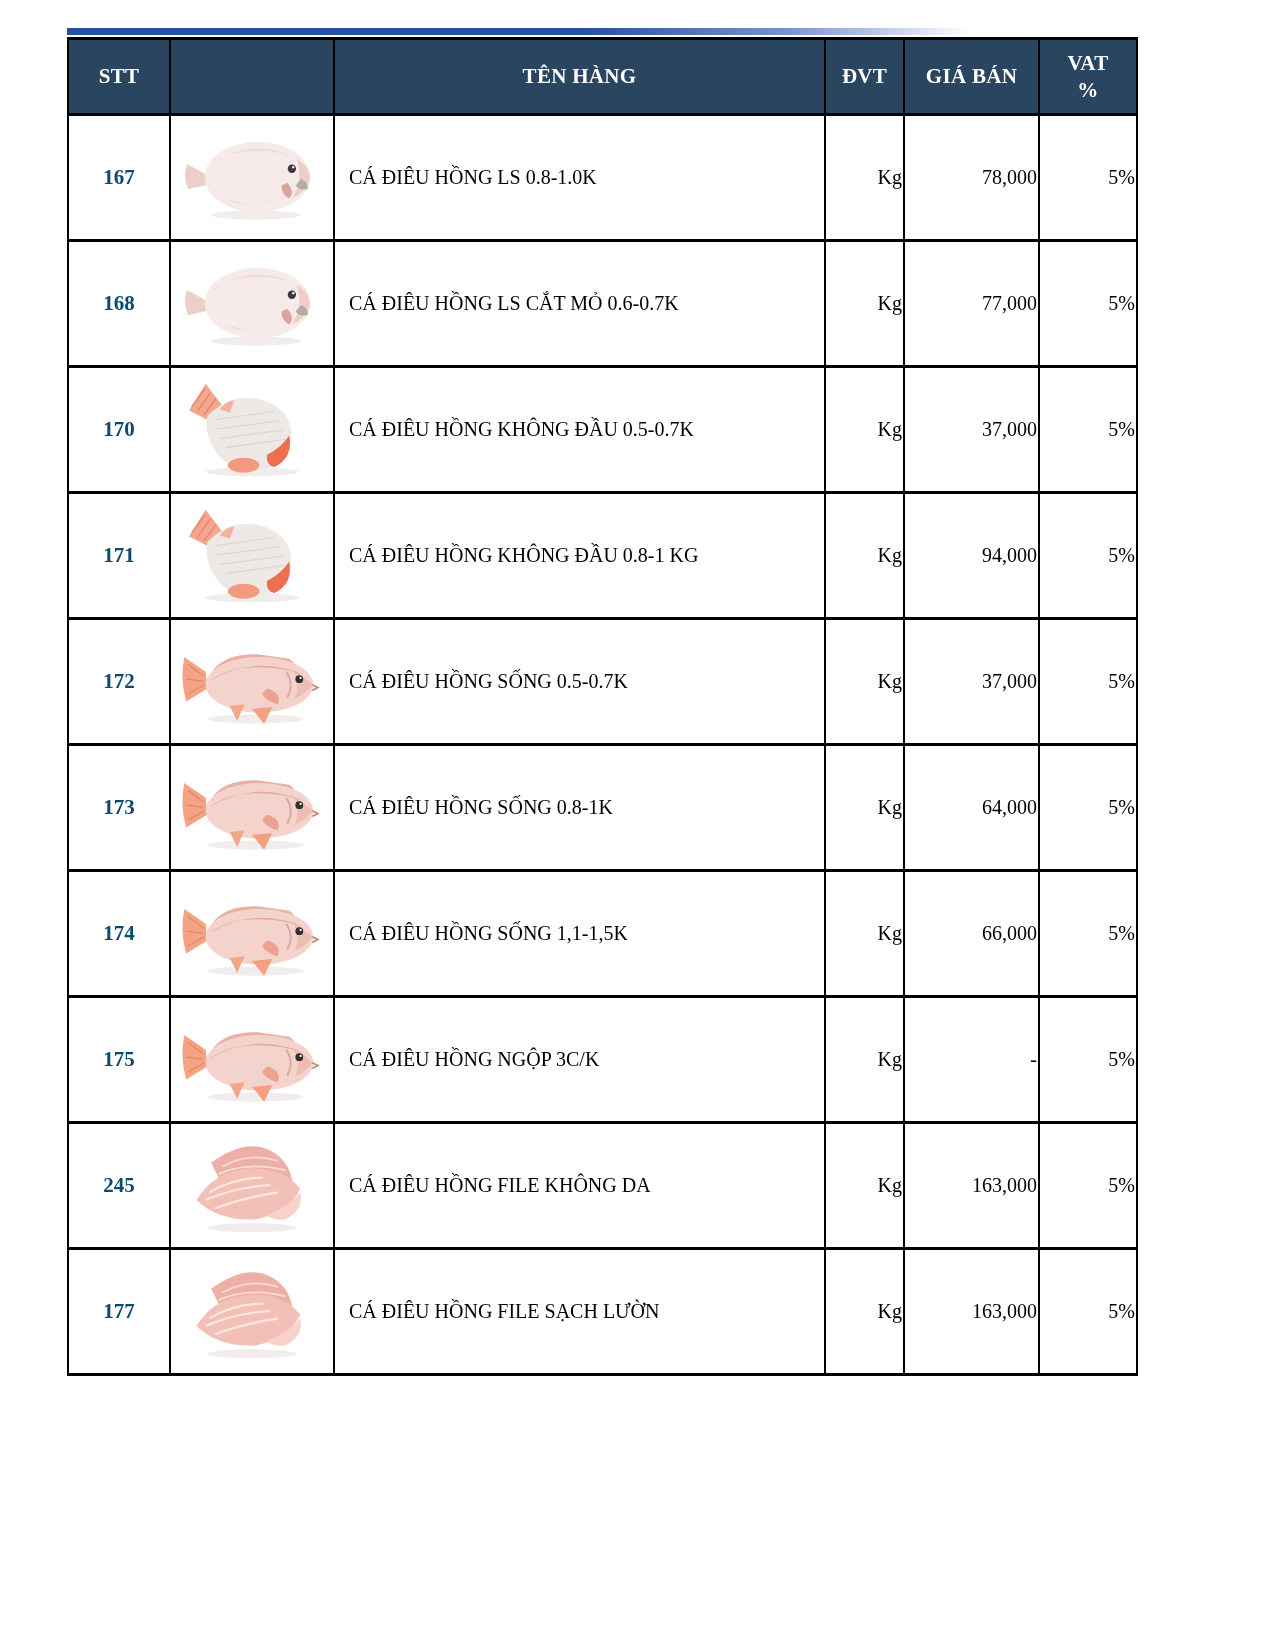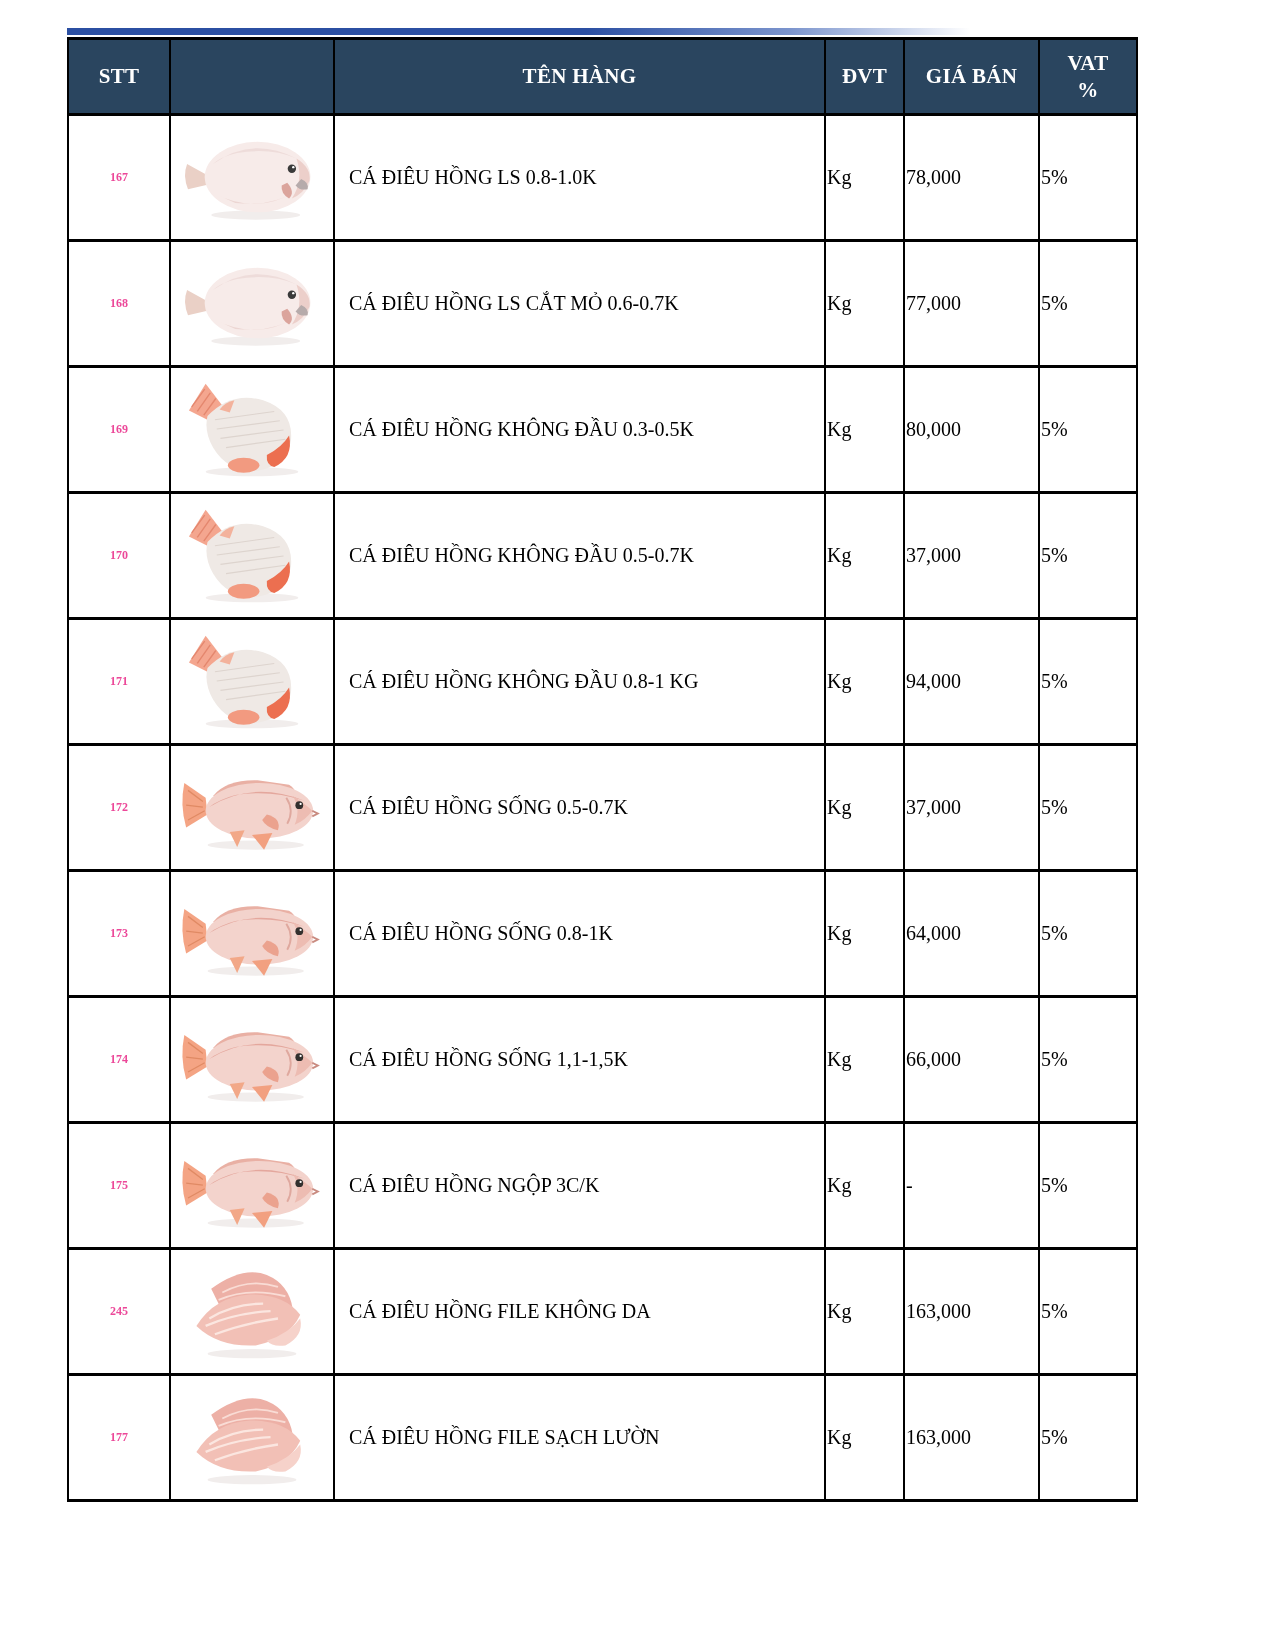--- a/index.html
+++ b/index.html
@@ -51,38 +51,38 @@
   }
   .hdr-vat-inner {
     display: block;
     max-width: 58px;
     margin: 0 auto;
     line-height: 1.25;
   }
   .c-stt {
     text-align: center;
     font-weight: bold;
-    font-size: 12px;
-    color: #ec4899;
+    font-size: 21px;
+    color: #0c4a6e;
   }
   .c-img { text-align: center; }
   .c-img svg {
     width: 150px;
     height: 102px;
     display: block;
     margin: 0 auto;
   }
   .c-name {
     text-align: left;
     padding-left: 14px;
     font-size: 20px;
     color: #000;
   }
   .c-unit, .c-price, .c-vat {
-    text-align: left;
+    text-align: right;
     font-size: 20px;
     color: #000;
   }
 </style>
 </head>
 <body>
 
 <svg width="0" height="0" style="position:absolute" aria-hidden="true">
   <defs>
 
@@ -182,32 +182,20 @@
               <svg>
                 <use href="#fishA"></use>
               </svg>
             </td>
           <td class="c-name">CÁ ĐIÊU HỒNG LS CẮT MỎ 0.6-0.7K</td>
           <td class="c-unit">Kg</td>
           <td class="c-price">77,000</td>
           <td class="c-vat">5%</td>
         </tr>
         <tr>
-          <td class="c-stt">169</td>
-          <td class="c-img">
-              <svg>
-                <use href="#fishB"></use>
-              </svg>
-            </td>
-          <td class="c-name">CÁ ĐIÊU HỒNG KHÔNG ĐẦU 0.3-0.5K</td>
-          <td class="c-unit">Kg</td>
-          <td class="c-price">80,000</td>
-          <td class="c-vat">5%</td>
-        </tr>
-        <tr>
           <td class="c-stt">170</td>
           <td class="c-img">
               <svg>
                 <use href="#fishB"></use>
               </svg>
             </td>
           <td class="c-name">CÁ ĐIÊU HỒNG KHÔNG ĐẦU 0.5-0.7K</td>
           <td class="c-unit">Kg</td>
           <td class="c-price">37,000</td>
           <td class="c-vat">5%</td>

